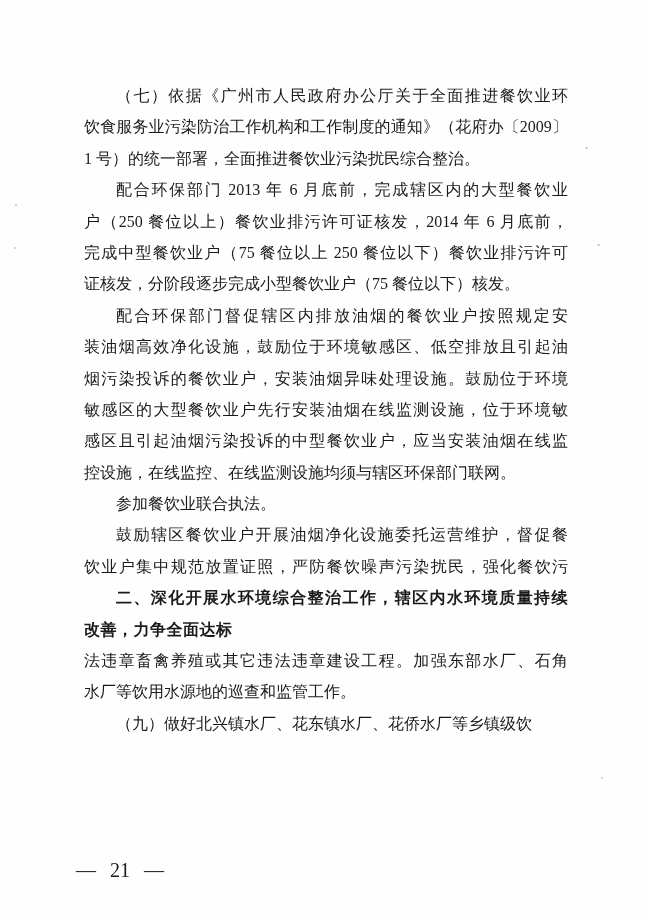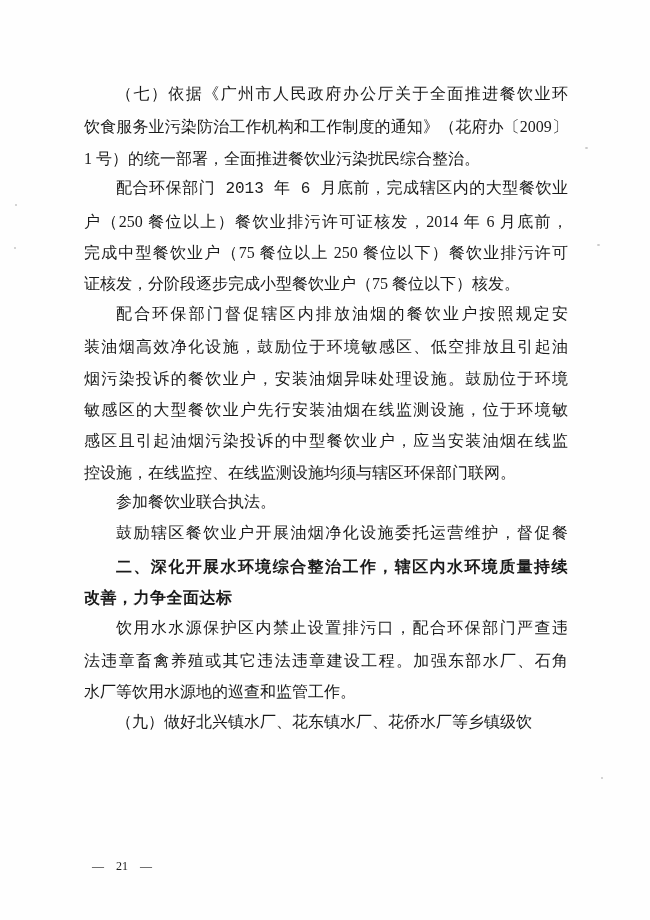--- a/index.html
+++ b/index.html
@@ -33,31 +33,30 @@
     overflow: hidden;
     text-align: justify;
     text-align-last: justify;
     white-space: normal;
   }
   .line.end {
     text-align-last: left;
   }
   .line.indent {
     text-indent: 2em;
-    font-family: Liberation Mono, monospace;
   }
   .line.bold {
     font-weight: bold;
     font-family: "Liberation Sans", "DejaVu Sans", sans-serif;
     letter-spacing: 0.5px;
   }
   .footer {
     position: absolute;
-    left: 92px; top: 859px;
-    font-size: 12px;
+    left: 76px; top: 859px;
+    font-size: 20px;
     color: var(--ink);
     word-spacing: 9px;
   }
   
   .speck {
     position: absolute;
     background: #9a9a9a;
     opacity: 0.55;
     border-radius: 50%;
   }
@@ -80,23 +79,23 @@
       <div class="line">完成中型餐饮业户（75 餐位以上 250 餐位以下）餐饮业排污许可</div>
       <div class="line end">证核发，分阶段逐步完成小型餐饮业户（75 餐位以下）核发。</div>
       <div class="line indent">配合环保部门督促辖区内排放油烟的餐饮业户按照规定安</div>
       <div class="line">装油烟高效净化设施，鼓励位于环境敏感区、低空排放且引起油</div>
       <div class="line">烟污染投诉的餐饮业户，安装油烟异味处理设施。鼓励位于环境</div>
       <div class="line">敏感区的大型餐饮业户先行安装油烟在线监测设施，位于环境敏</div>
       <div class="line">感区且引起油烟污染投诉的中型餐饮业户，应当安装油烟在线监</div>
       <div class="line end">控设施，在线监控、在线监测设施均须与辖区环保部门联网。</div>
       <div class="line indent end">参加餐饮业联合执法。</div>
       <div class="line indent">鼓励辖区餐饮业户开展油烟净化设施委托运营维护，督促餐</div>
+      <div class="line">饮业户集中规范放置证照，严防餐饮噪声污染扰民，强化餐饮污</div>
       <div class="line indent bold">二、深化开展水环境综合整治工作，辖区内水环境质量持续</div>
       <div class="line bold end">改善，力争全面达标</div>
-      <div class="line indent">饮用水水源保护区内禁止设置排污口，配合环保部门严查违</div>
       <div class="line">法违章畜禽养殖或其它违法违章建设工程。加强东部水厂、石角</div>
       <div class="line end">水厂等饮用水源地的巡查和监管工作。</div>
       <div class="line indent end">（九）做好北兴镇水厂、花东镇水厂、花侨水厂等乡镇级饮</div>
     </div>
   <div class="footer">— 21 —</div>
   <div class="speck s1"></div>
   <div class="speck s2"></div>
   <div class="speck s3"></div>
   <div class="speck s4"></div>
   <div class="speck s5"></div>

